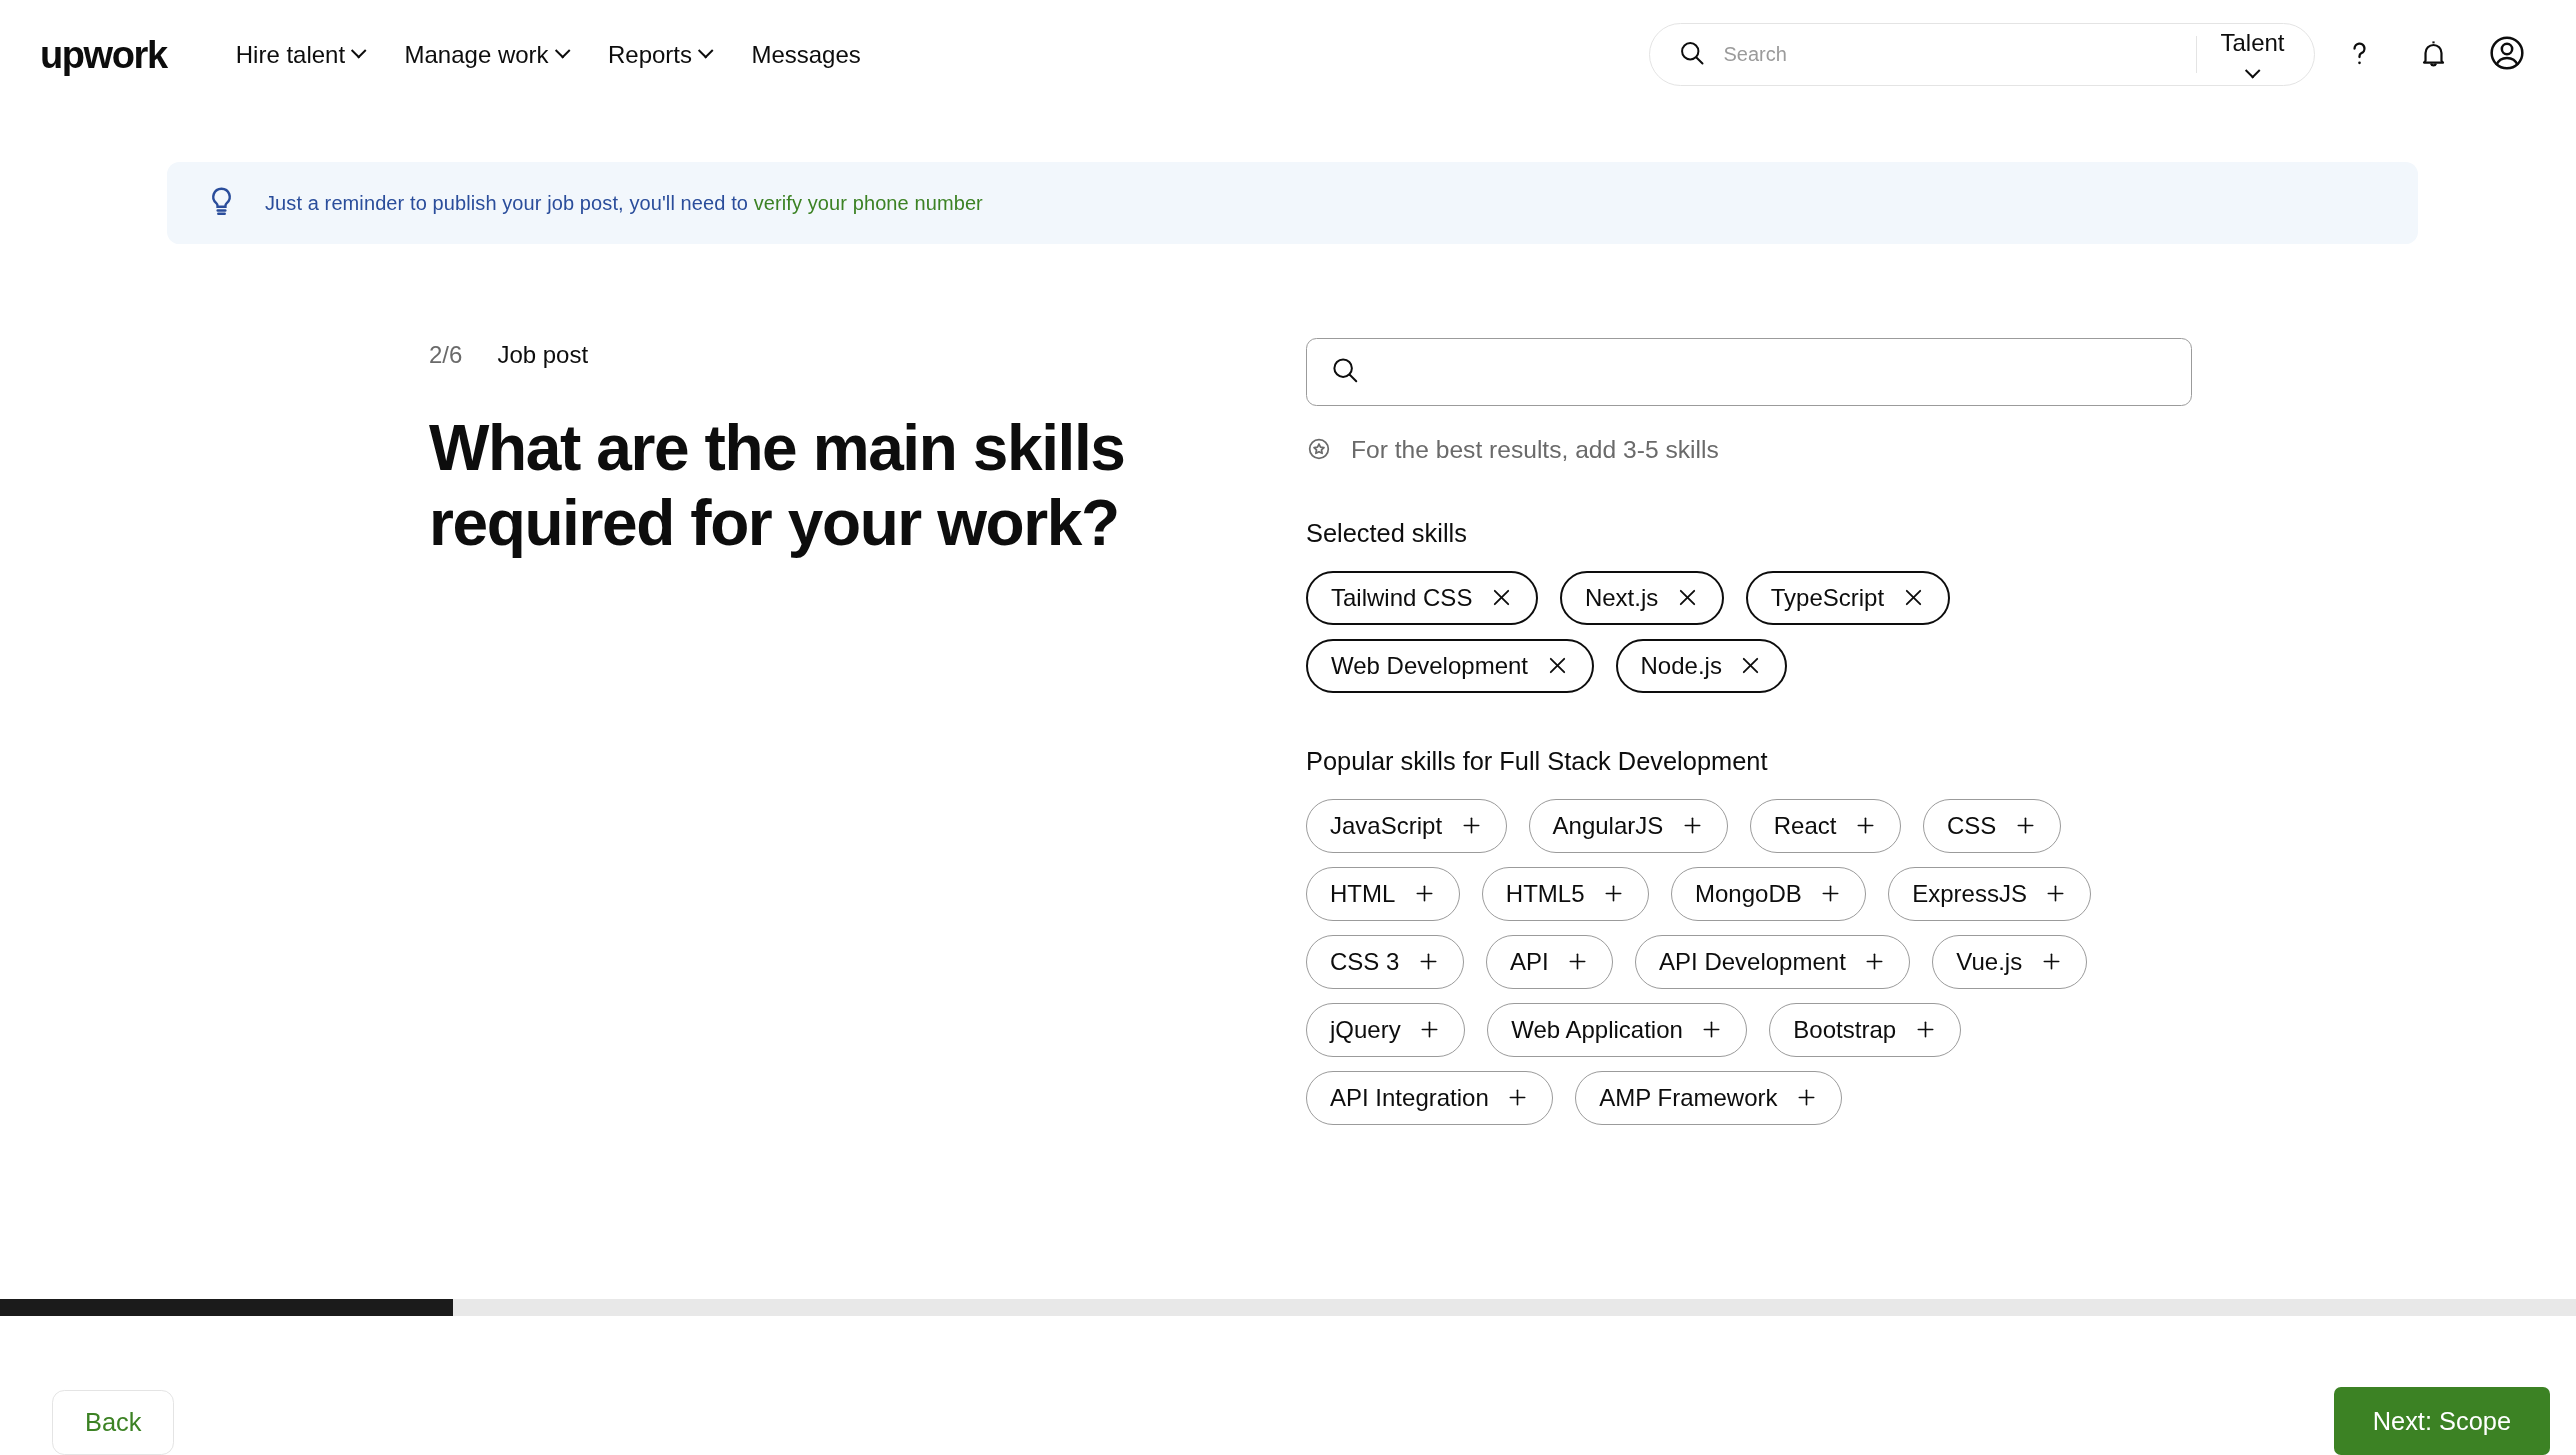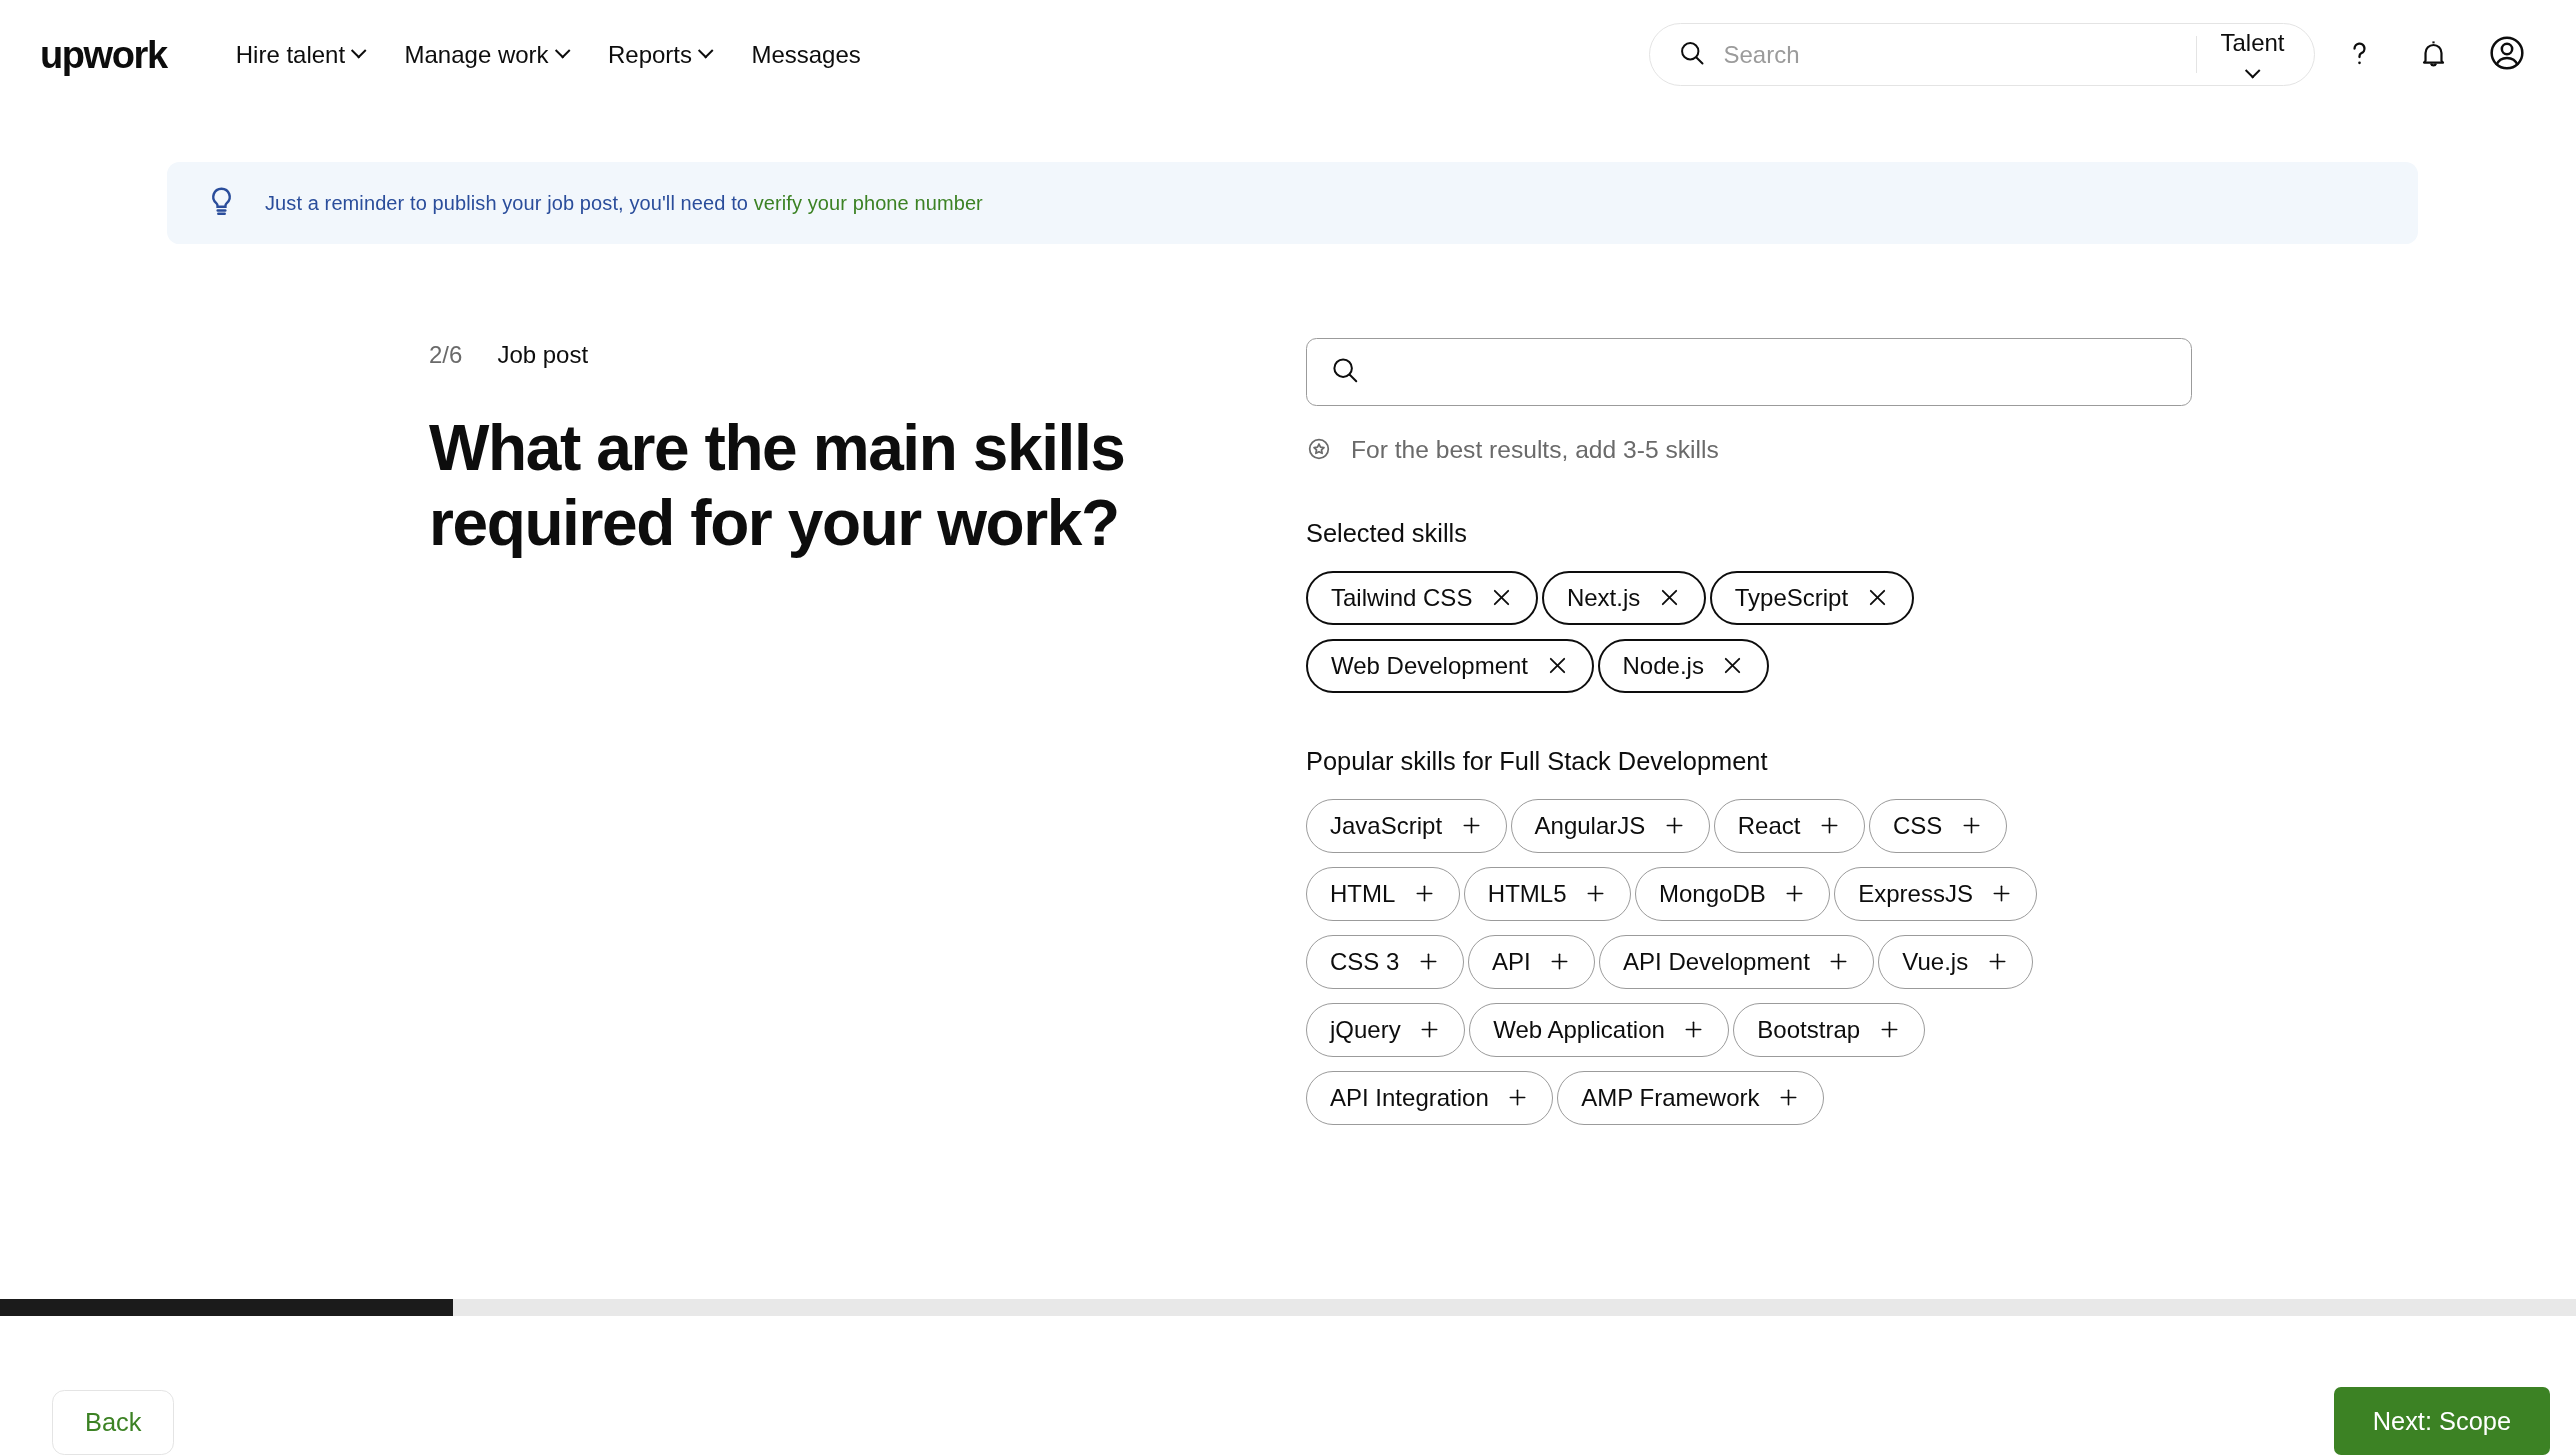--- a/index.html
+++ b/index.html
@@ -66,21 +66,21 @@
     display: flex;
     align-items: center;
     padding: 0 10.5px 0 28px;
     background: #fff;
   }
   .searchbox .mag { flex: 0 0 auto; margin-right: 17.5px; }
   .search-input {
     border: none; outline: none;
     flex: 1 1 auto;
     font-family: "Liberation Sans", sans-serif;
-    font-size: 24px;
+    font-size: 20px;
     color: #0d0d0d;
     background: transparent;
     height: 100%;
   }
   .search-input::placeholder { color: #9b9b9b; }
   .search-divider {
     width: 1.8px; height: 37px;
     background: #e4e4e4;
     margin: 0 23px 0 7px;
   }
@@ -174,21 +174,21 @@
 
   .section-title {
     font-size: 25.4px;
     color: #0d0d0d;
     margin-top: 54px;
     margin-bottom: 23px;
   }
   .chips {
     display: flex;
     flex-wrap: wrap;
-    gap: 14px 4px;
+    gap: 14px 22px;
     max-width: 824px;
   }
   .chip {
     display: inline-flex;
     align-items: center;
     gap: 17.5px;
     height: 54px;
     padding: 0 23px;
     border-radius: 27px;
     font-size: 24px;

